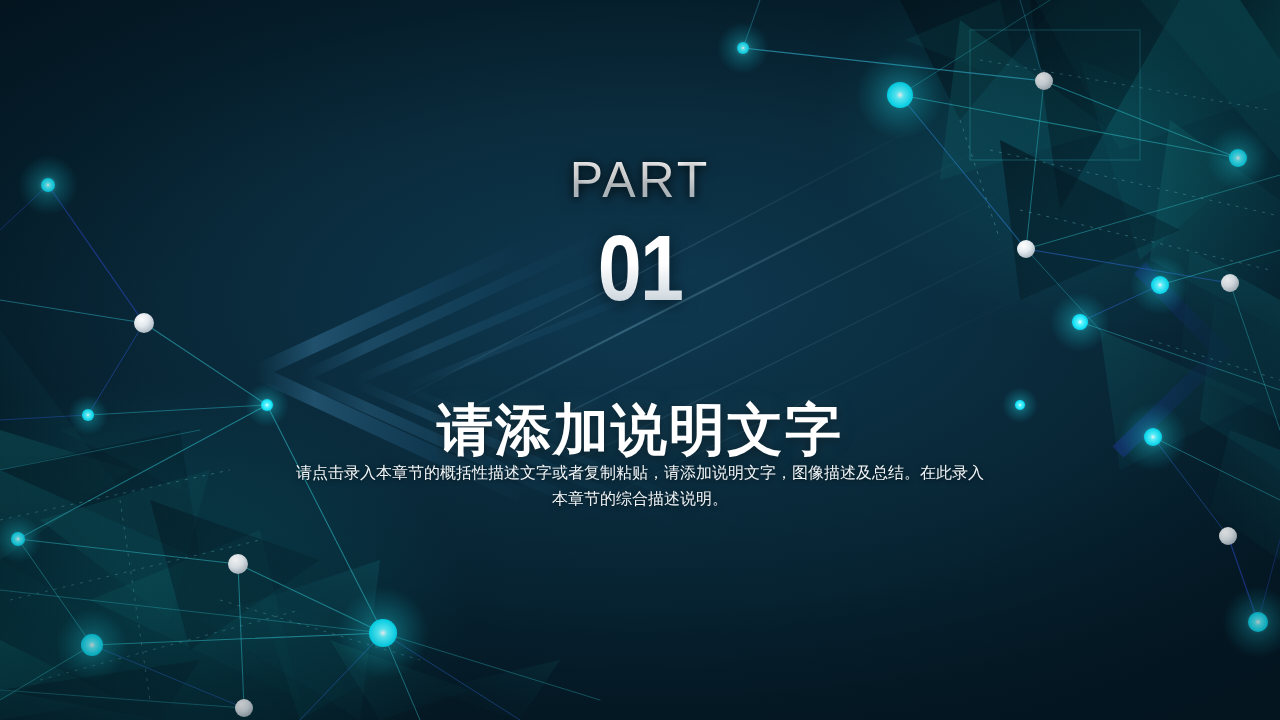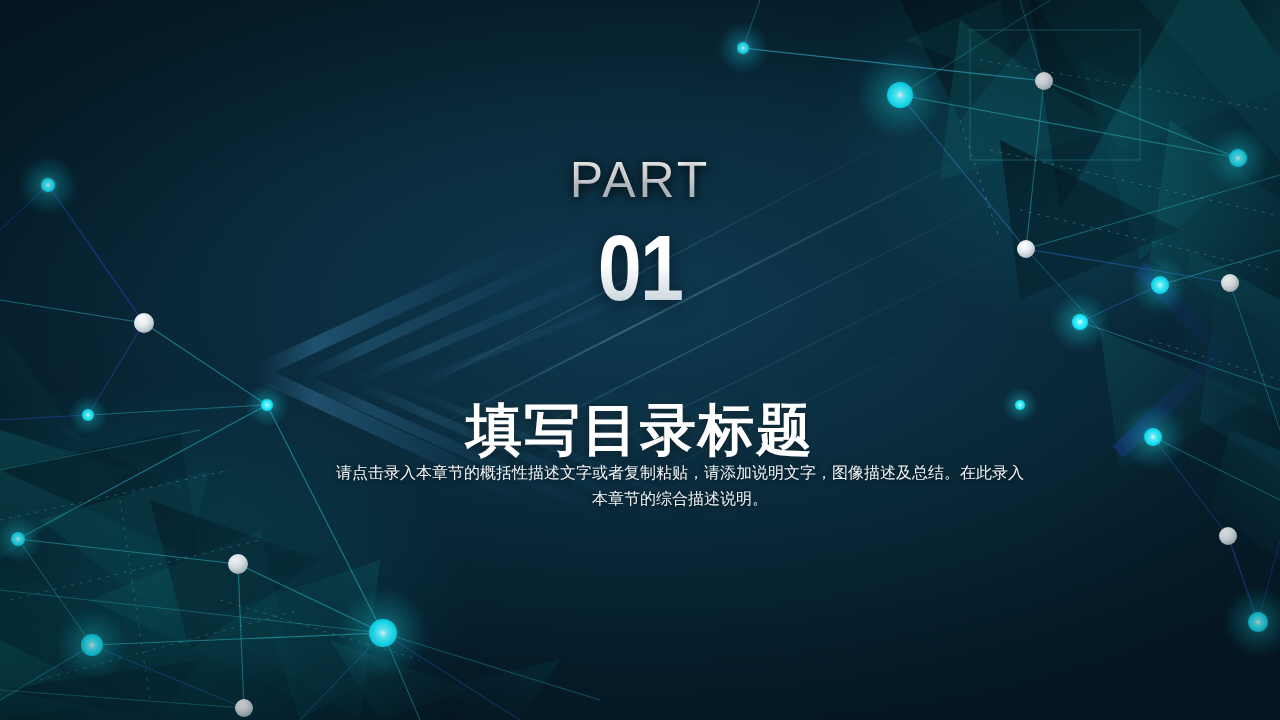--- a/index.html
+++ b/index.html
@@ -93,21 +93,20 @@
     position: absolute;
     left: 50%;
     transform: translateX(-50%);
     top: 444px;
     width: 690px;
     text-align: center;
     font-size: 16px;
     line-height: 26px;
     color: #f2f6f8;
     text-shadow: 0 1px 5px rgba(0,0,0,0.6);
-    margin-left: 40px;
   }
 </style>
 </head>
 <body>
 
 <div id="slide">
 
   <div class="bg-layer" id="bg-base"></div>
 
   <svg class="bg-layer" id="bg-svg" viewBox="0 0 1280 720" preserveAspectRatio="none" xmlns="http://www.w3.org/2000/svg">
@@ -336,18 +335,18 @@
   </svg>
 
   <div class="bg-layer" id="bg-vignette"></div>
 
   <div id="content">
 
     <div id="part-label">PART</div>
 
     <div id="part-number">01</div>
 
-    <h1 id="section-title">填写目录标题</h1>
+    <h1 id="section-title">请添加说明文字</h1>
 
     <p id="section-desc">请点击录入本章节的概括性描述文字或者复制粘贴，请添加说明文字，图像描述及总结。在此录入本章节的综合描述说明。</p>
 
   </div>
 </div>
 
 </body></html>

